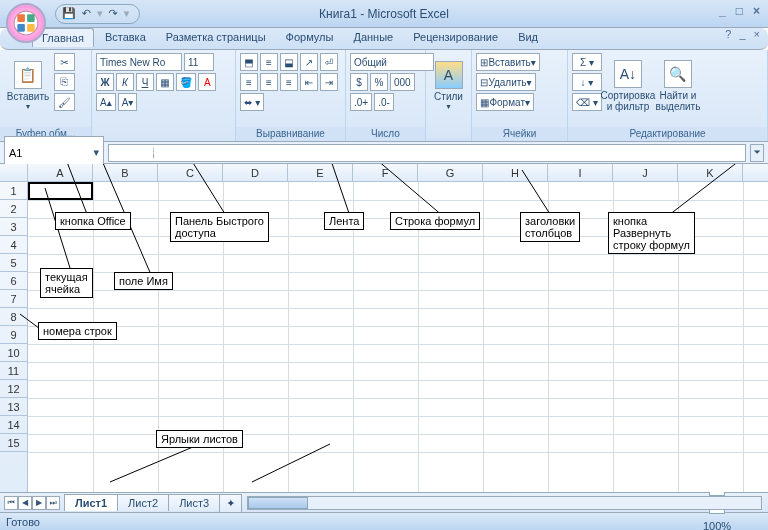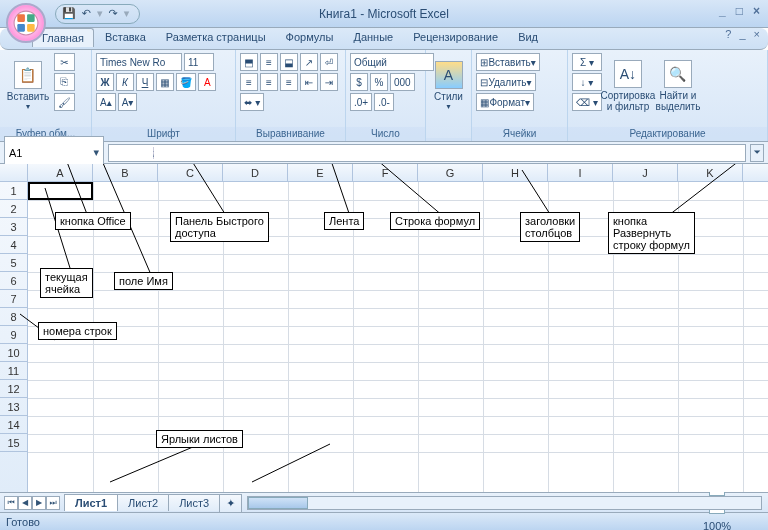--- a/index.html
+++ b/index.html
@@ -139,21 +139,20 @@
         <div class="btn">
               <span style="color:red">A</span>
             </div>
       </div>
       <div class="row">
         <div class="btn">A▴</div>
         <div class="btn">A▾</div>
       </div>
     </div>
       </div>
-    <div class="group-label">Шрифт</div>
   </div>
   <div class="group" style="width:110px">
     <div class="group-body">
         <div class="mini">
       <div class="row">
         <div class="btn">⬒</div>
         <div class="btn">≡</div>
         <div class="btn">⬓</div>
         <div class="btn">↗</div>
         <div class="btn">⏎</div>

